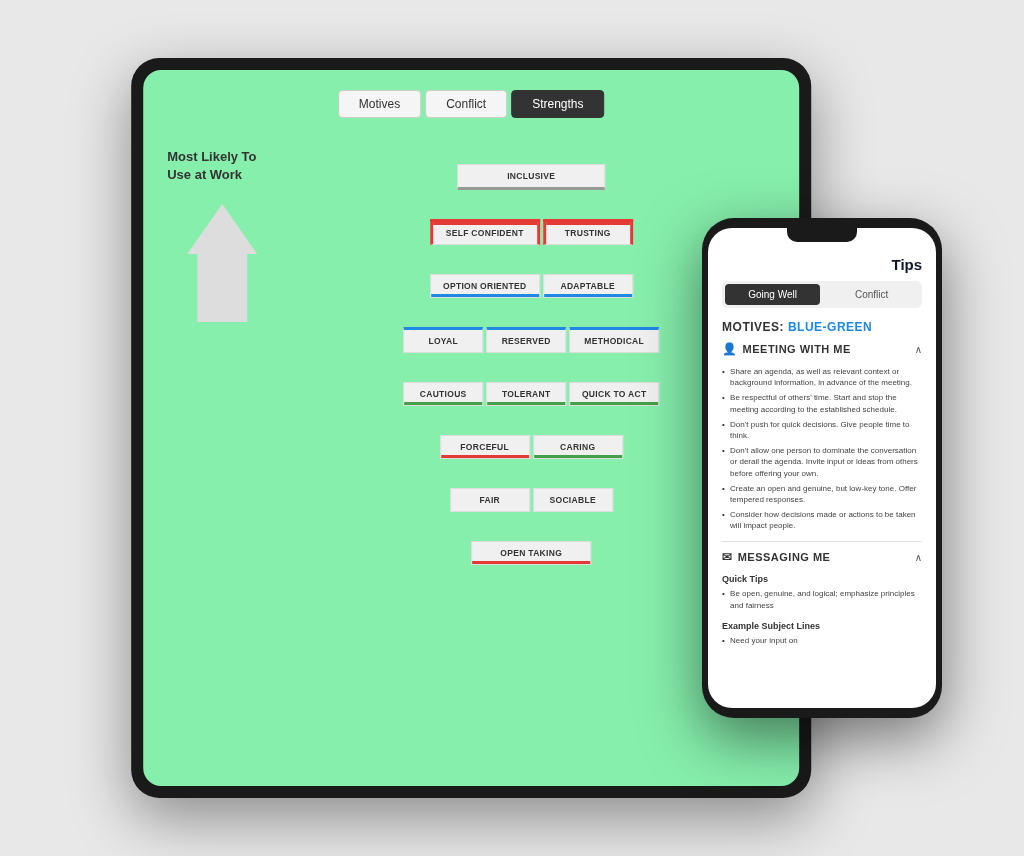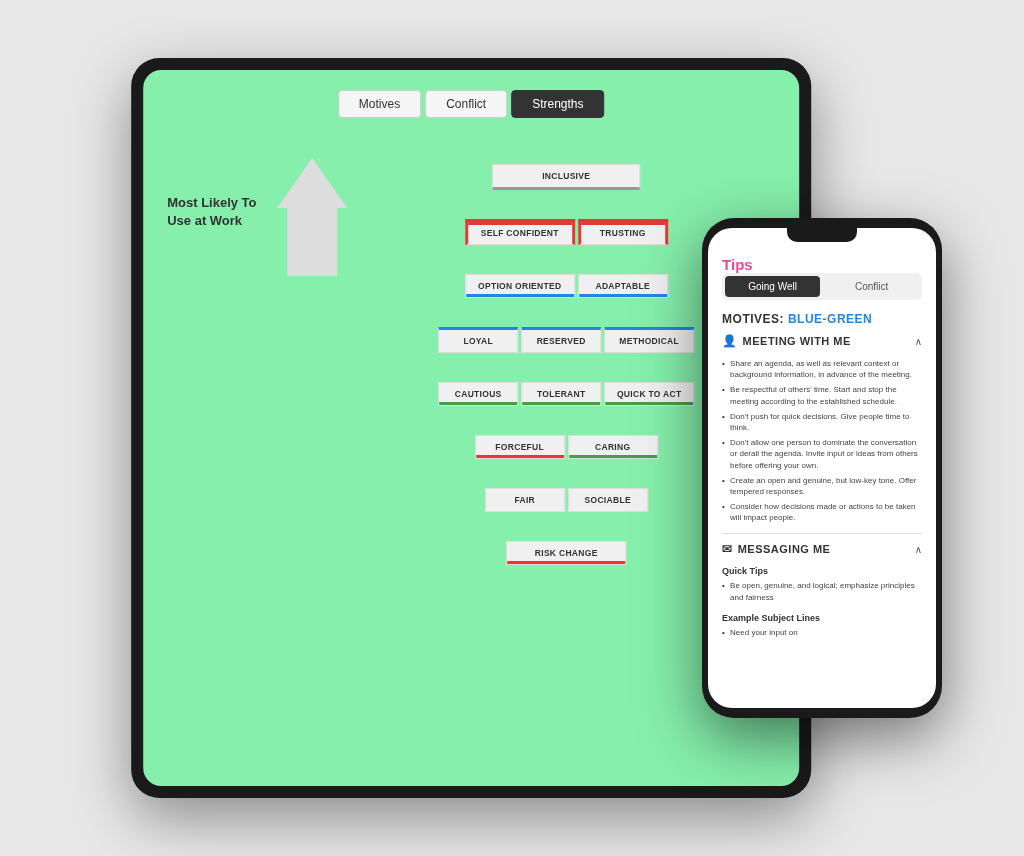--- a/index.html
+++ b/index.html
@@ -192,24 +192,25 @@
       border-radius: 24px;
       overflow: hidden;
       position: relative;
     }
     .phone-content {
       padding: 28px 14px 10px;
       height: 100%;
       overflow: hidden;
     }
     .phone-title {
-      text-align: left;
+      text-align: right;
       font-size: 15px;
       font-weight: bold;
-      color: #ec4899;
+      color: #0f172a;
+      margin-bottom: 8px;
     }
     .phone-tabs {
       display: flex;
       gap: 4px;
       margin-bottom: 12px;
       background: #f0f0f0;
       padding: 3px;
       border-radius: 6px;
     }
     .phone-tab {
@@ -306,21 +307,21 @@
       <div class="tablet-content">
 
         <div class="tab-bar">
           <button class="tab-btn">Motives</button>
           <button class="tab-btn">Conflict</button>
           <button class="tab-btn active">Strengths</button>
         </div>
 
         <div class="chart-area">
 
-          <div style="display:flex; flex-direction: row; align-items: center; min-width: 110px;">
+          <div style="display:flex; flex-direction: column; align-items: center; min-width: 110px;">
             <div class="chart-label">
               <span>Most Likely To</span>
               <span>Use at Work</span>
             </div>
             <div class="arrow-container">
               <div class="arrow-up"></div>
               <div class="arrow-body"></div>
             </div>
           </div>
 
@@ -357,21 +358,21 @@
               <div class="grid-cell red-bar" style="min-width: 90px;">FORCEFUL</div>
               <div class="grid-cell green-bar" style="min-width: 90px;">CARING</div>
             </div>
 
             <div class="grid-row">
               <div class="grid-cell" style="min-width: 80px;">FAIR</div>
               <div class="grid-cell" style="min-width: 80px;">SOCIABLE</div>
             </div>
 
             <div class="grid-row">
-              <div class="grid-cell red-bar" style="min-width: 120px;">RISK CHANGE</div>
+              <div class="grid-cell red-bar" style="min-width: 120px;">OPEN TAKING</div>
             </div>
 
           </div>
         </div>
 
       </div>
     </div>
   </div>
 
   <div class="phone">

